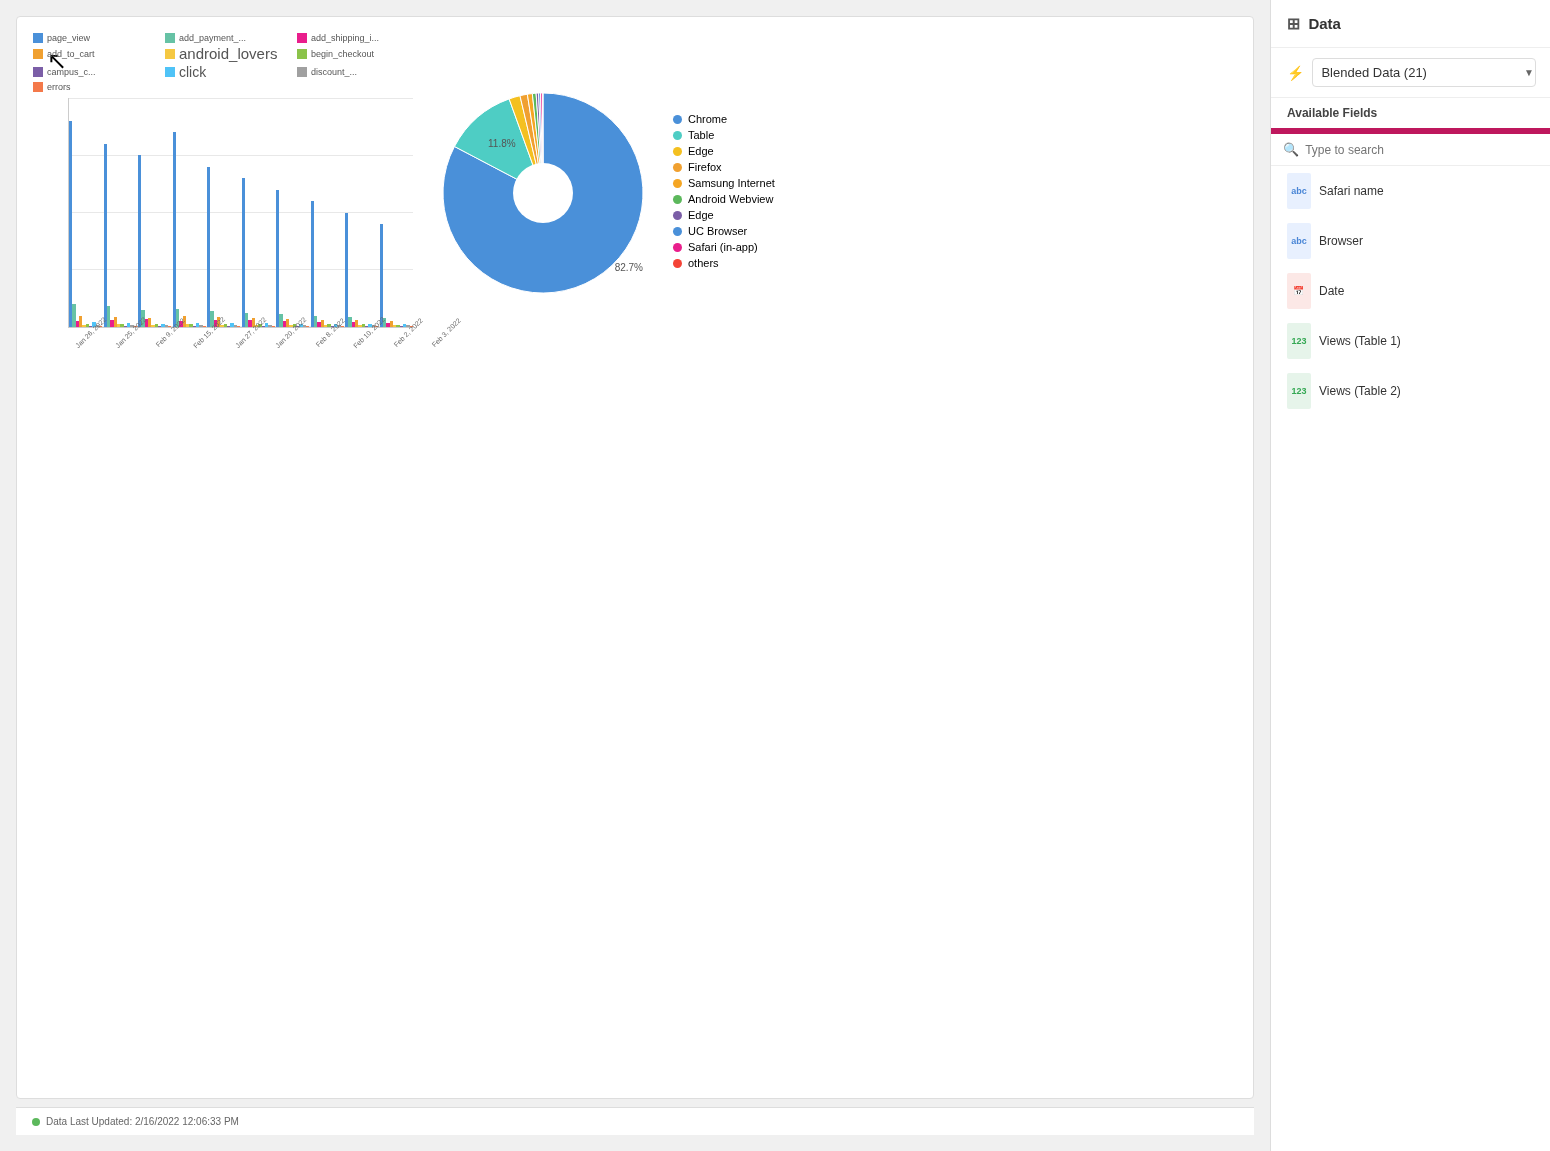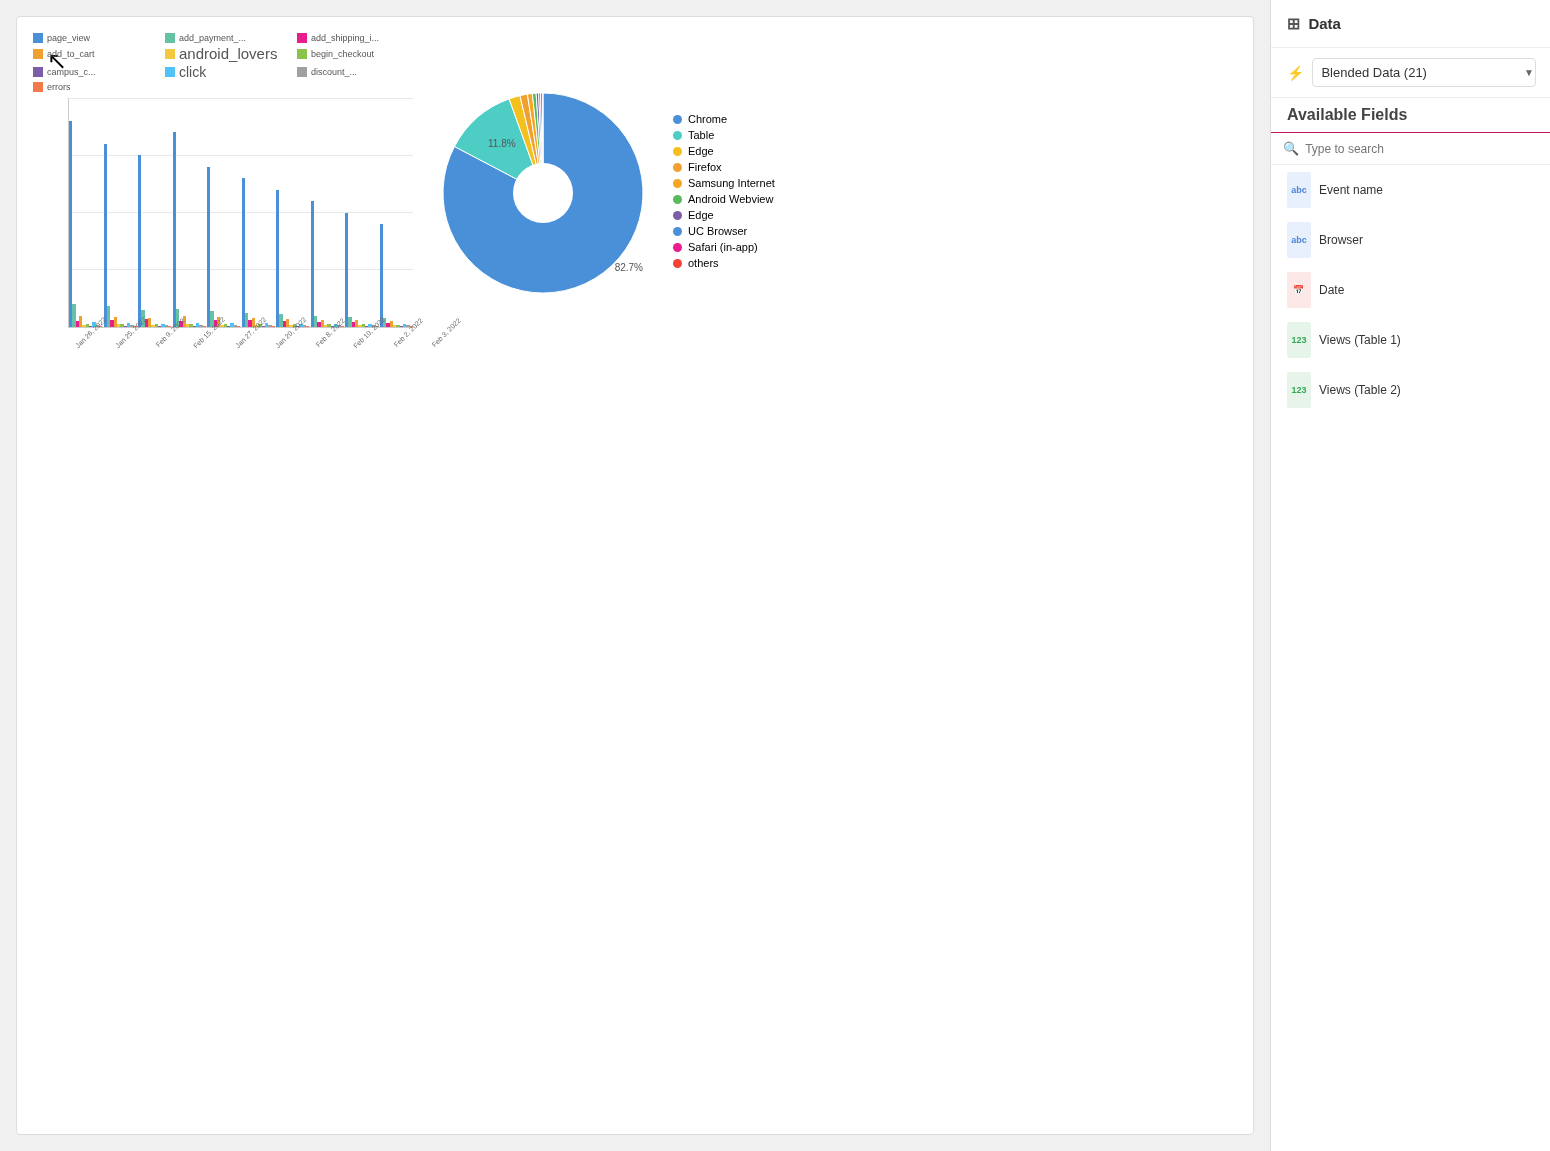--- a/index.html
+++ b/index.html
@@ -275,24 +275,24 @@
     }
 
     .drop-zone-icon {
       font-size: 32px;
       color: #aaa;
       margin-bottom: 8px;
     }
 
     .available-fields-header {
       padding: 8px 16px;
-      font-size: 16px;
+      font-size: 12px;
       font-weight: 600;
       color: #444;
-      border-bottom: 1px solid #be185d;
+      border-bottom: 6px solid #be185d;
     }
 
     .search-row {
       padding: 8px 12px;
       border-bottom: 1px solid #eee;
       display: flex;
       align-items: center;
       gap: 6px;
     }
 
@@ -632,20 +632,24 @@
             </div>
             <div class="pie-legend-item">
               <div class="pie-legend-dot" style="background:#f44336"></div>
               <span>others</span>
             </div>
           </div>
       </div>
 
     </div>
   </div>
+  <div class="status-bar">
+    <div class="status-dot"></div>
+    <span>Data Last Updated: 2/16/2022 12:06:33 PM</span>
+  </div>
 </div>
 
 <div class="sidebar">
   <div class="sidebar-header">
     <span class="sidebar-icon">⊞</span>
     <span>Data</span>
   </div>
 
   <div class="data-source-row">
     <span class="data-source-icon">⚡</span>
@@ -660,21 +664,21 @@
 
   <div class="search-row">
     <span class="search-icon">🔍</span>
     <input class="search-input" type="text" placeholder="Type to search" style="">
   </div>
 
   <div class="fields-list">
 
   <div class="field-item">
         <span class="field-type-badge field-type-abc">abc</span>
-        <span>Event name</span>
+        <span>Safari name</span>
       </div>
       <div class="field-item">
         <span class="field-type-badge field-type-abc">abc</span>
         <span>Browser</span>
       </div>
       <div class="field-item">
         <span class="field-type-badge field-type-cal">📅</span>
         <span>Date</span>
       </div>
       <div class="field-item">

